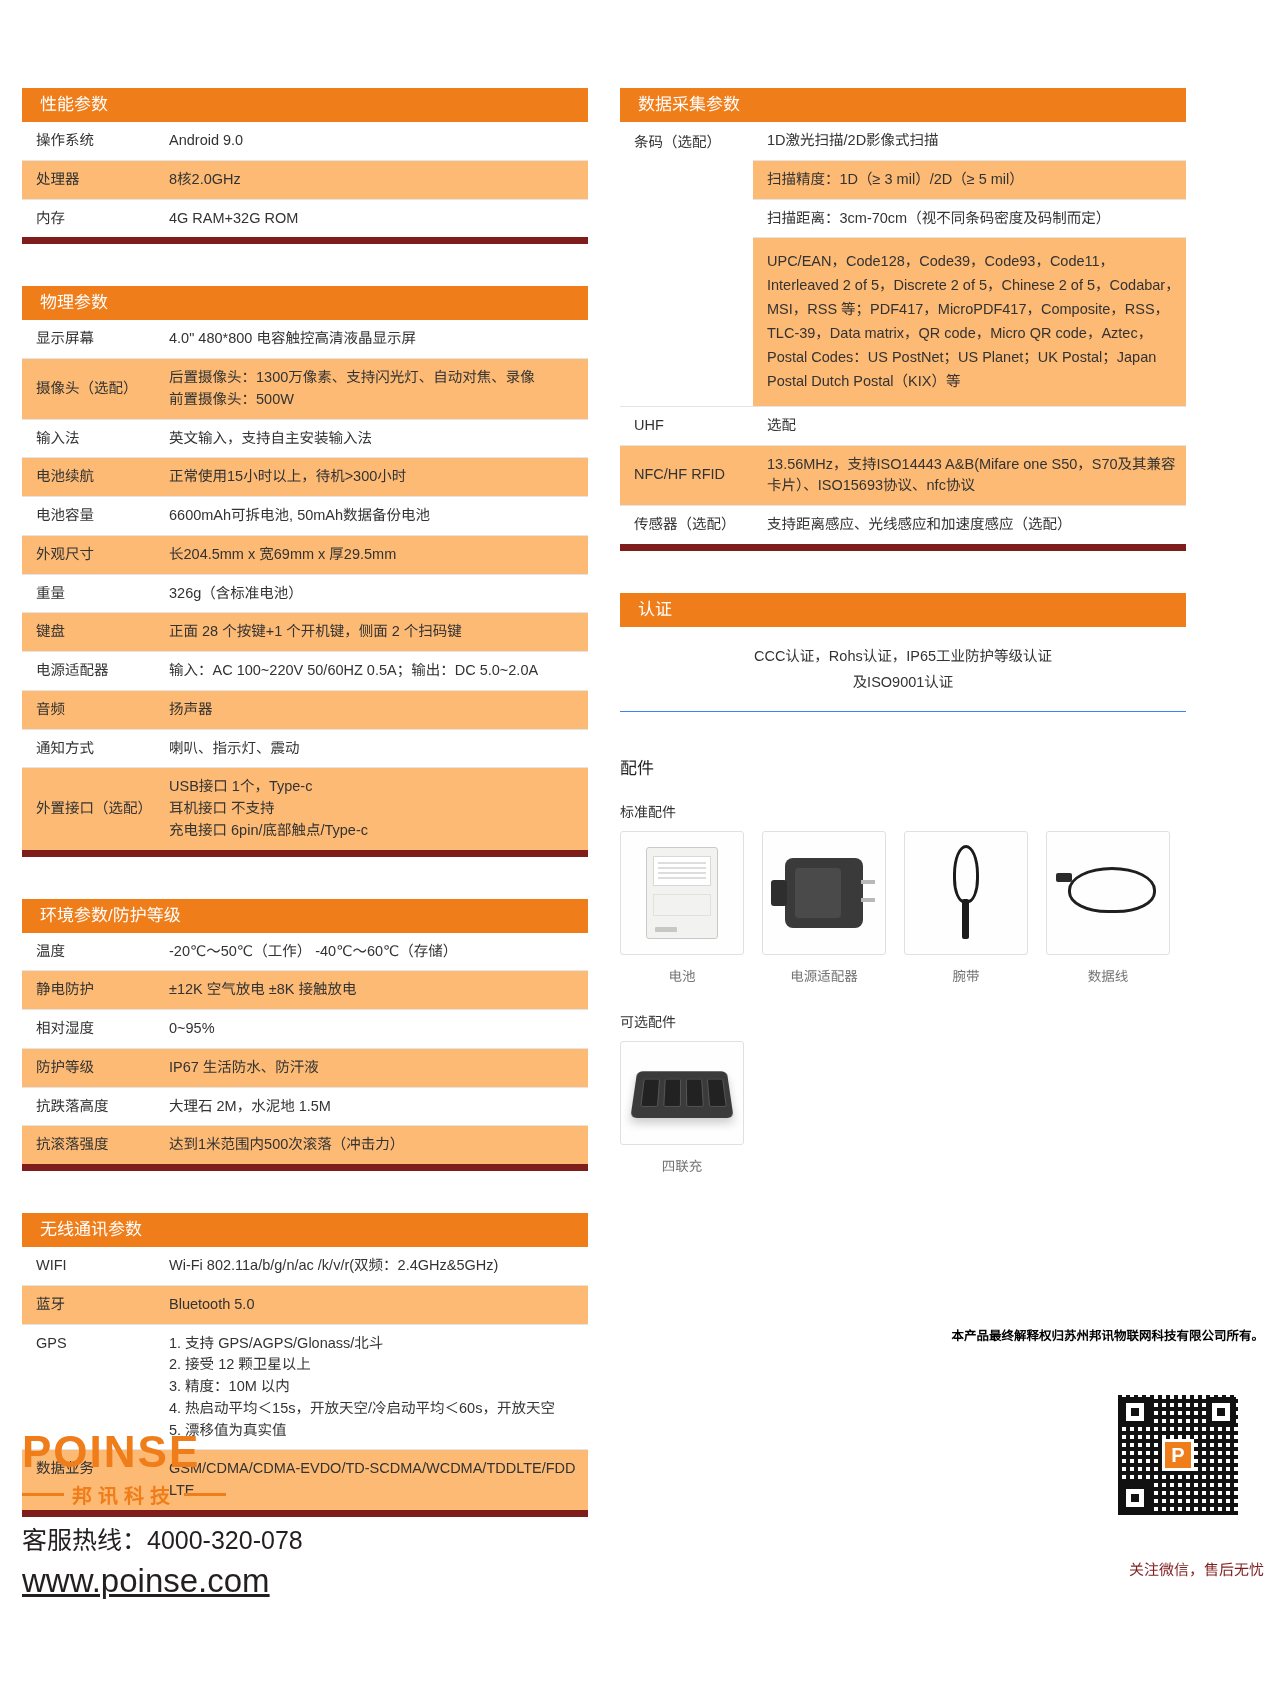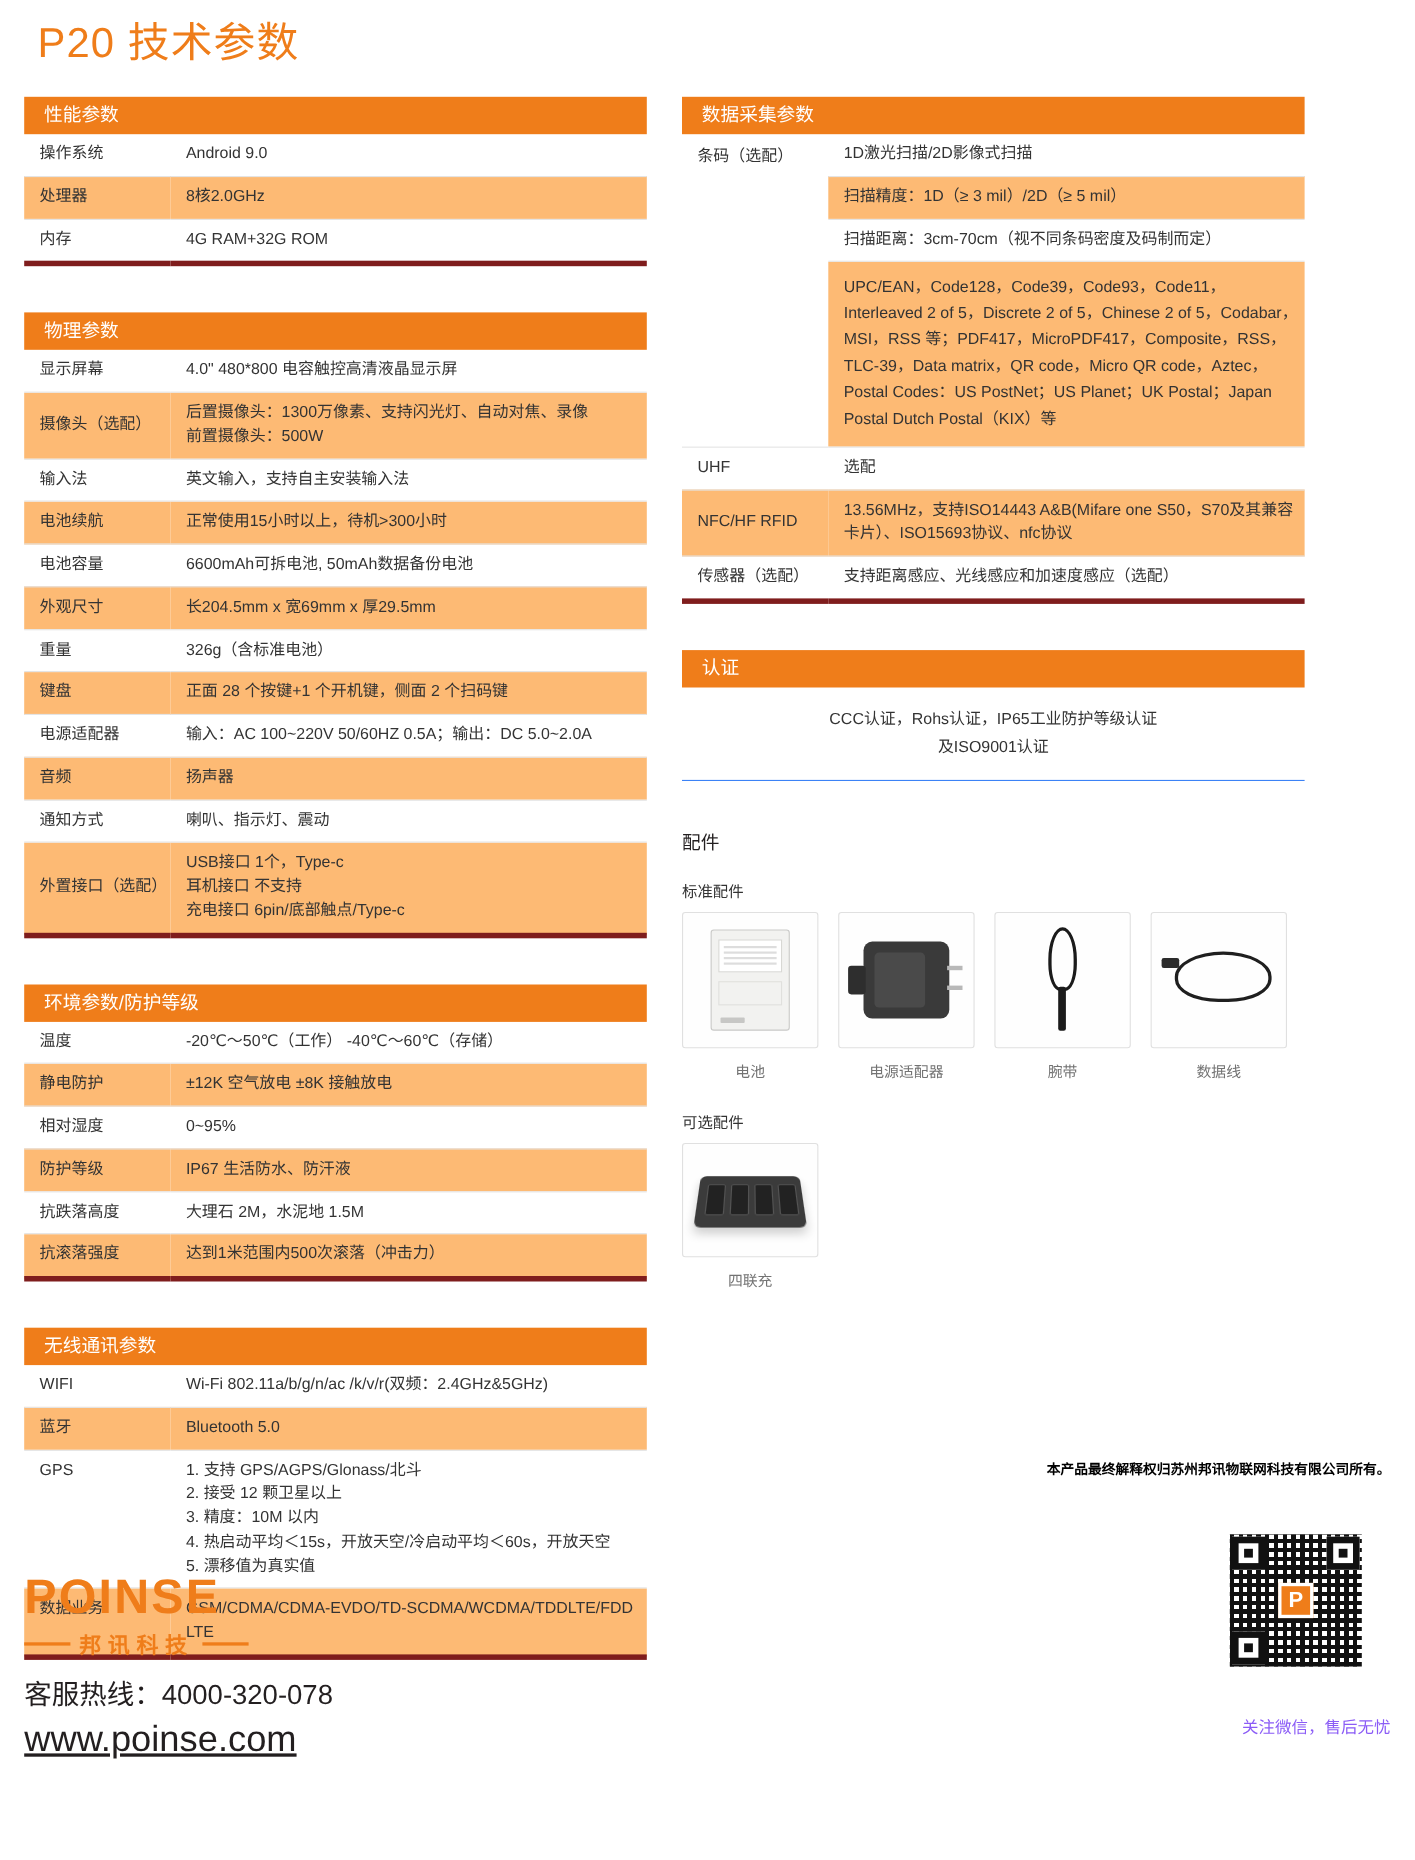--- a/index.html
+++ b/index.html
@@ -61,21 +61,21 @@
     line-height: 1.5;
   }
   table.spec td.k {
     width: 133px;
     color: #333;
   }
   table.spec td.v {
     color: #333;
   }
   table.spec tr.alt td { background: #fdba74; }
-  table.spec tr:last-child td { border-bottom: 5px solid #7f1d1d; }
+  table.spec tr:last-child td { border-bottom: 7px solid #7f1d1d; }
   .gap { height: 42px; }
 
   
   table.spec td.k-r { width: 133px; }
   .nowrap-block { line-height: 1.55; }
 
   .cert-body {
     text-align: center;
     font-size: 14.5px;
     line-height: 1.8;
@@ -262,29 +262,28 @@
   .qr .tr { right: 2px; top: 2px; }
   .qr .bl { left: 2px; bottom: 2px; }
   .qr .center {
     position: absolute; left: 44px; top: 44px; width: 32px; height: 32px;
     background: #ef7d1a; color: #fff; font-weight: bold; font-size: 20px;
     display: flex; align-items: center; justify-content: center;
     border: 3px solid #fff;
   }
   .qr-cap {
     position: absolute; right: 22px; top: 1558px;
-    font-size: 15px; color: #8b5cf6;
+    font-size: 15px; color: #7f1d1d;
   }
 </style>
 </head>
 <body>
 
 <div class="page">
 
-  <div class="title">P20 技术参数</div>
 
   <div class="col-left">
 
     <div class="sec-head">性能参数</div>
     <table class="spec">
       <tbody>
           <tr>
         <td class="k">操作系统</td>
         <td class="v">Android 9.0</td>
       </tr>

